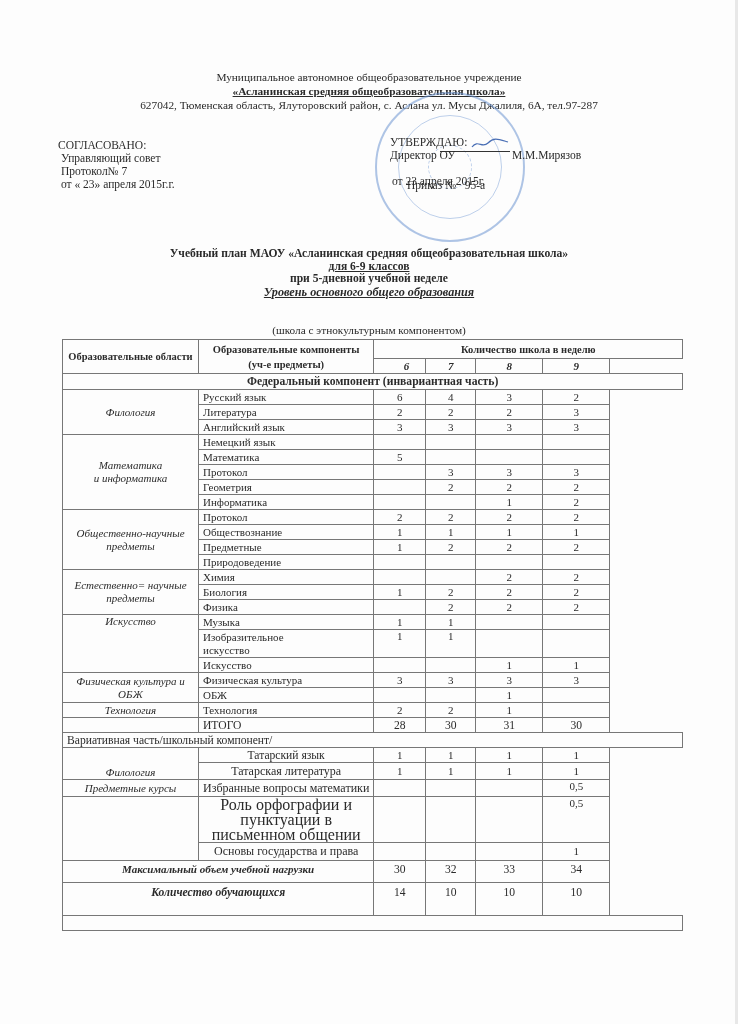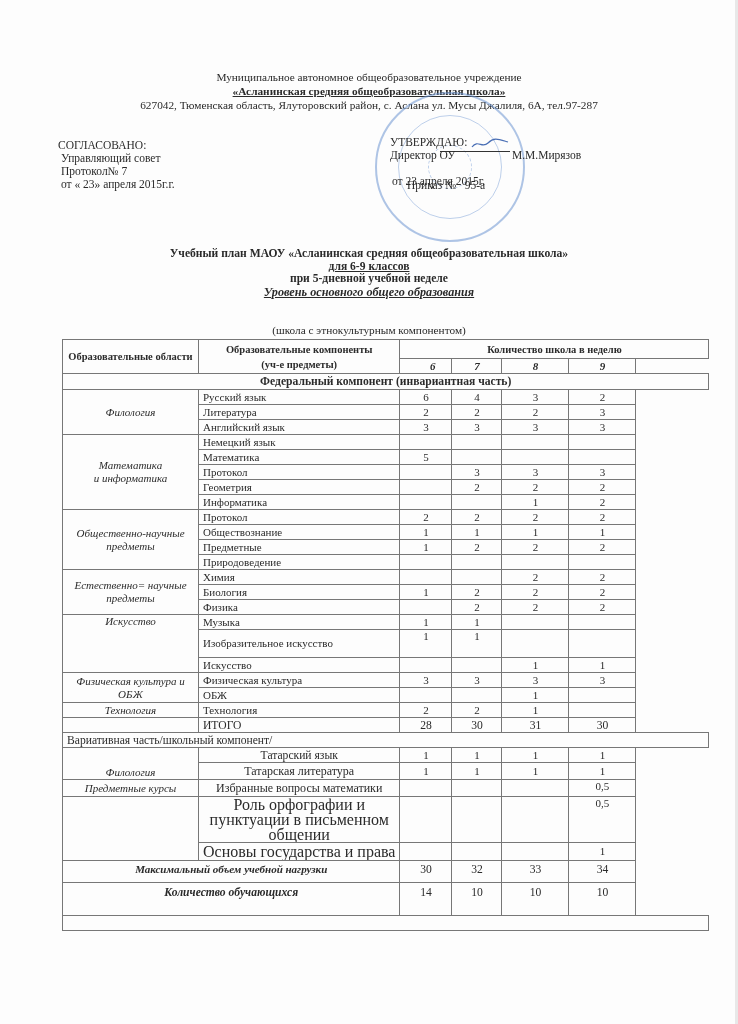--- a/index.html
+++ b/index.html
@@ -299,21 +299,21 @@
   </tr>
   <tr style="height:33px">
     <td rowspan="2"></td>
     <td class="c wrap" style="font-size:16px;line-height:15px">Роль орфографии и пунктуации в письменном общении</td>
         <td class="num"></td>
         <td class="num"></td>
         <td class="num"></td>
         <td class="num" style="vertical-align:top">0,5</td>
   </tr>
   <tr style="height:18px">
-        <td class="c" style="font-size:16px">Основы государства и права</td>
+        <td class="c" style="font-size:12px">Основы государства и права</td>
         <td class="num"></td>
         <td class="num"></td>
         <td class="num"></td>
         <td class="num">1</td>
       </tr>
 
   <tr style="height:22px">
     <td colspan="2" class="thi" style="vertical-align:top;padding-top:2px">Максимальный объем учебной нагрузки</td>
     <td class="num big" style="vertical-align:top;padding-top:2px">30</td>
         <td class="num big" style="vertical-align:top;padding-top:2px">32</td>

